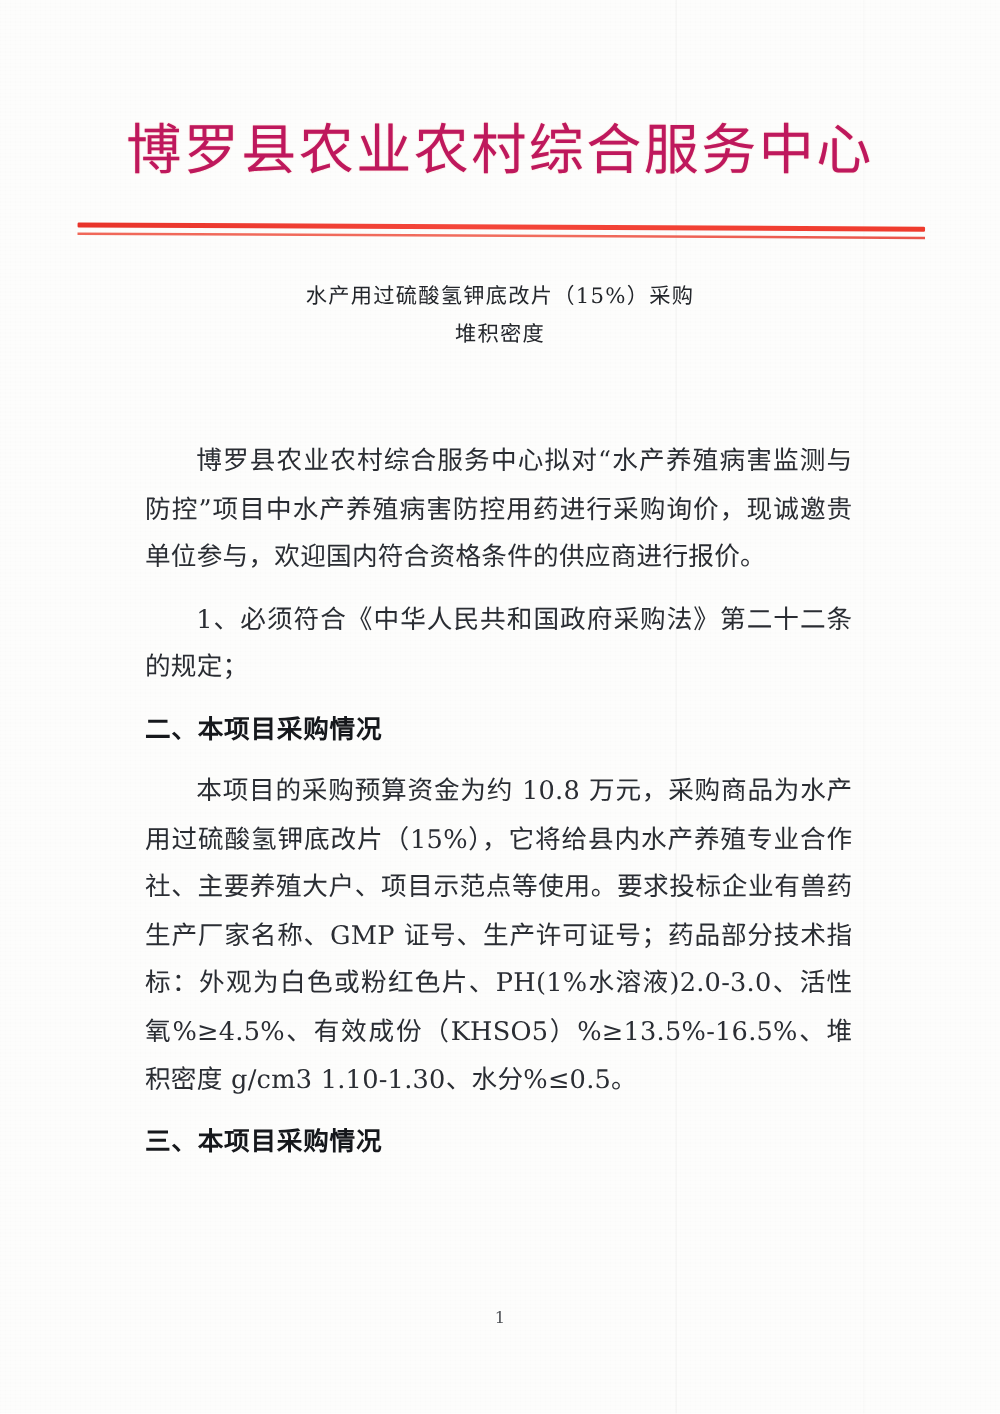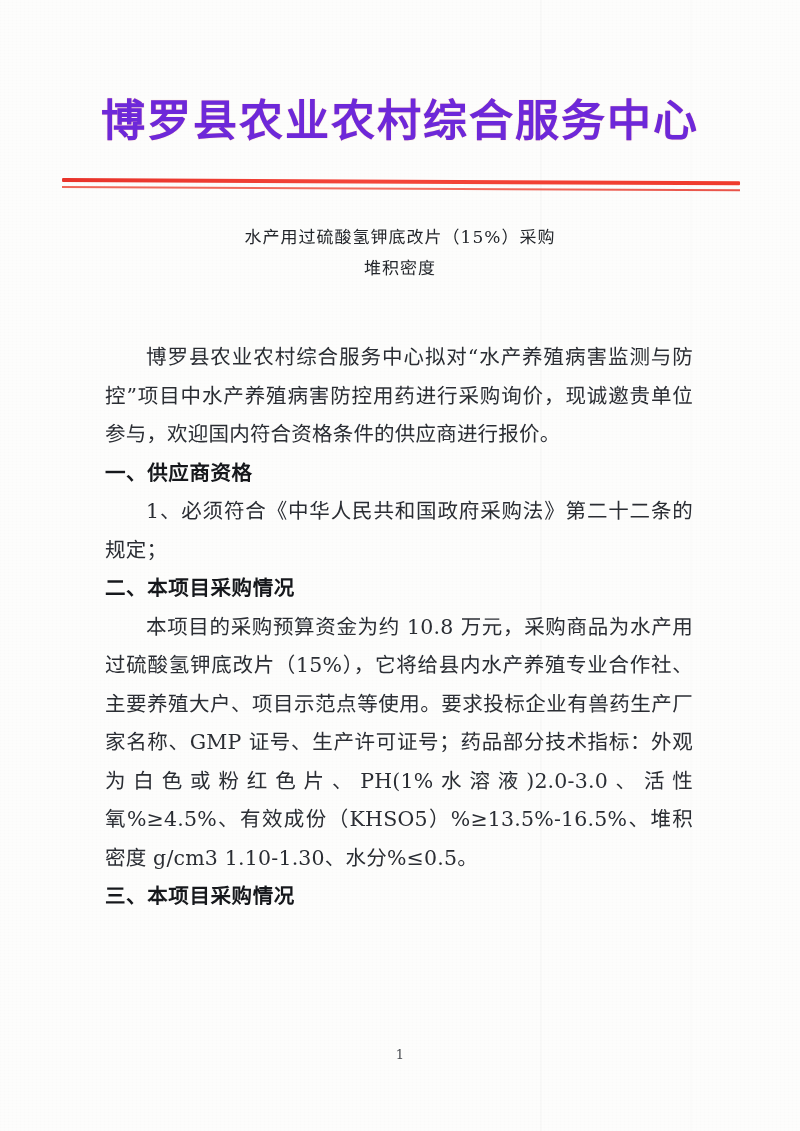--- a/index.html
+++ b/index.html
@@ -47,23 +47,23 @@
   .letterhead {
     position: absolute;
     top: 96px;
     left: 60px;
     width: 680px;
     text-align: center;
   }
   .letterhead-title {
     font-family: "DejaVu Serif", "Liberation Serif", serif;
     font-size: 44px;
-    font-weight: 700;
+    font-weight: 400;
     letter-spacing: 2px;
-    color: #6d28d9;
+    color: #be185d;
     line-height: 1.15;
     white-space: nowrap;
     text-shadow: 0 0 1px rgba(239,59,45,0.45);
   }
   .letterhead-rules {
     position: absolute;
     top: 178px;
     left: 62px;
     width: 680px;
     height: 22px;
@@ -107,21 +107,21 @@
     display: block;
   }
 
   .body-block {
     position: absolute;
     top: 338px;
     left: 105px;
     width: 588px;
   }
   p.para, p.heading {
-    margin: 0;
+    margin: 11px;
     font-family: "DejaVu Serif", "Liberation Serif", serif;
     font-size: 20.5px;
     line-height: 38.5px;
     color: #2a2d33;
     text-align: justify;
     text-justify: inter-character;
     letter-spacing: 0.2px;
   }
   p.para {
     text-indent: 2em;
@@ -164,21 +164,20 @@
 
   <div class="doc-title">
     <span>水产用过硫酸氢钾底改片（15%）采购</span>
     <span class="line2">堆积密度</span>
   </div>
 
   <div class="body-block">
 
     <p class="para">博罗县农业农村综合服务中心拟对“水产养殖病害监测与防控”项目中水产养殖病害防控用药进行采购询价，现诚邀贵单位参与，欢迎国内符合资格条件的供应商进行报价。</p>
 
-    <p class="heading">一、供应商资格</p>
 
     <p class="para">1、必须符合《中华人民共和国政府采购法》第二十二条的规定；</p>
 
 
     <p class="heading">二、本项目采购情况</p>
 
     <p class="para">本项目的采购预算资金为约 10.8 万元，采购商品为水产用过硫酸氢钾底改片（15%），它将给县内水产养殖专业合作社、主要养殖大户、项目示范点等使用。要求投标企业有兽药生产厂家名称、GMP 证号、生产许可证号；药品部分技术指标：外观为白色或粉红色片、PH(1%水溶液)2.0-3.0、活性氧%≥4.5%、有效成份（KHSO5）%≥13.5%-16.5%、堆积密度 g/cm3 1.10-1.30、水分%≤0.5。</p>
 
     <p class="heading">三、本项目采购情况</p>
 

